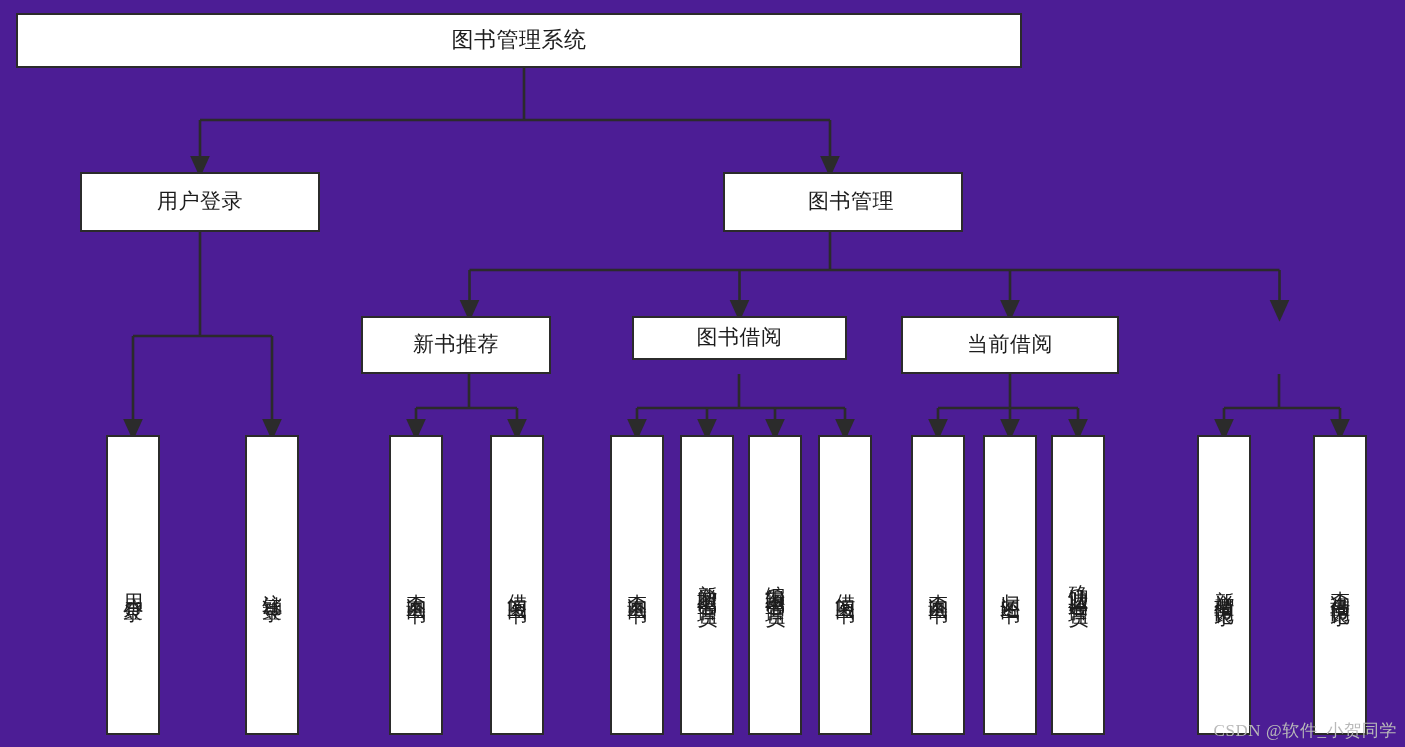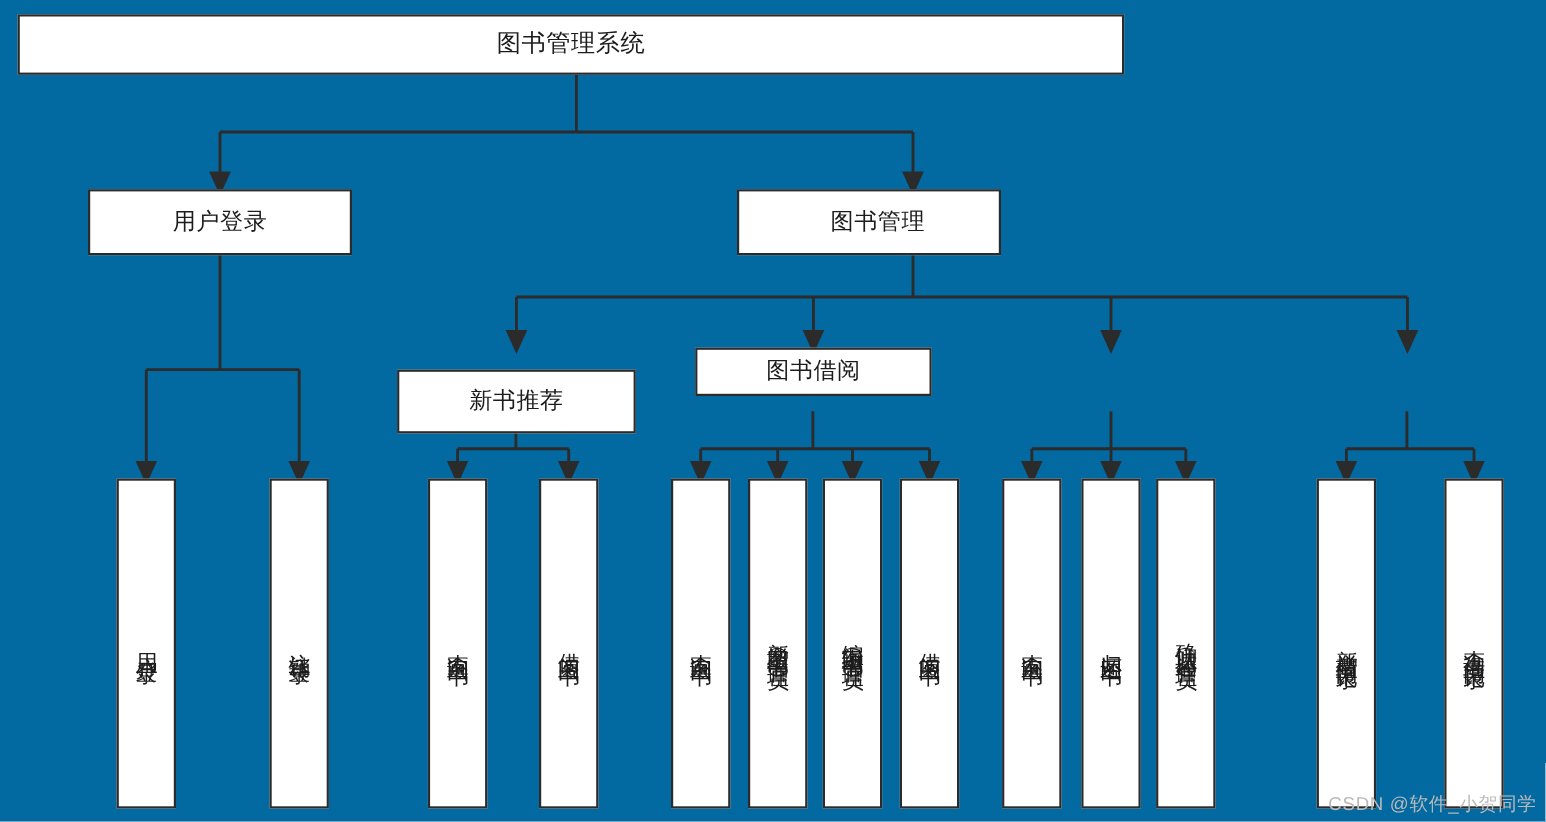--- a/index.html
+++ b/index.html
@@ -8,21 +8,21 @@
     padding: 0;
     background: #ffffff;
   }
   body {
     font-family: "DejaVu Sans", "Liberation Sans", sans-serif;
   }
   #diagram-root {
     position: relative;
     width: 1405px;
     height: 747px;
-    background: #0369a1;
+    background: #4c1d95;
     overflow: hidden;
   }
   #edges-layer {
     position: absolute;
     left: 0;
     top: 0;
     width: 1405px;
     height: 747px;
   }
   .node {
@@ -59,21 +59,21 @@
   .node.root .node-label { font-size: 22px; }
   #watermark {
     position: absolute;
     right: 8px;
     bottom: 5px;
     font-size: 17px;
     color: #b9b9b9;
     letter-spacing: 0.6px;
     white-space: nowrap;
     z-index: 5;
-    font-family: Liberation Sans, sans-serif;
+    font-family: Liberation Serif, serif;
     margin-left: 32px;
   }
 </style>
 </head>
 <body>
 
 <div id="diagram-root">
 
   <svg id="edges-layer" viewBox="0 0 1405 747" xmlns="http://www.w3.org/2000/svg">
     <defs>
@@ -118,29 +118,32 @@
       </g>
   </svg>
 
   <div class="node root" style="left:16px; top:13px; width:1006px; height:55px;">
     <span class="node-label">图书管理系统</span>
   </div>
 
   <div class="node" style="left:80px; top:172px; width:240px; height:60px;">
     <span class="node-label">用户登录</span>
   </div>
-  <div class="node" style="left:670px; top:172px; width:240px; height:60px;padding-left:16px;">
+  <div class="node" style="left:723px; top:172px; width:240px; height:60px;padding-left:16px;">
     <span class="node-label">图书管理</span>
   </div>
 
-  <div class="node" style="left:361px; top:316px; width:217px; height:58px;margin-top:20px;">
+  <div class="node" style="left:361px; top:316px; width:190px; height:58px;">
     <span class="node-label">新书推荐</span>
   </div>
   <div class="node" style="left:632px; top:316px; width:215px; height:44px;">
     <span class="node-label">图书借阅</span>
+  </div>
+  <div class="node" style="left:901px; top:316px; width:218px; height:58px;">
+    <span class="node-label">当前借阅</span>
   </div>
 
   <div class="node vertical" style="left:106px; top:435px; width:54px; height:300px;">
     <span class="node-label">用户登录</span>
   </div>
   <div class="node vertical" style="left:245px; top:435px; width:54px; height:300px;">
     <span class="node-label">注销登录</span>
   </div>
   <div class="node vertical" style="left:389px; top:435px; width:54px; height:300px;">
     <span class="node-label">查询图书</span>

